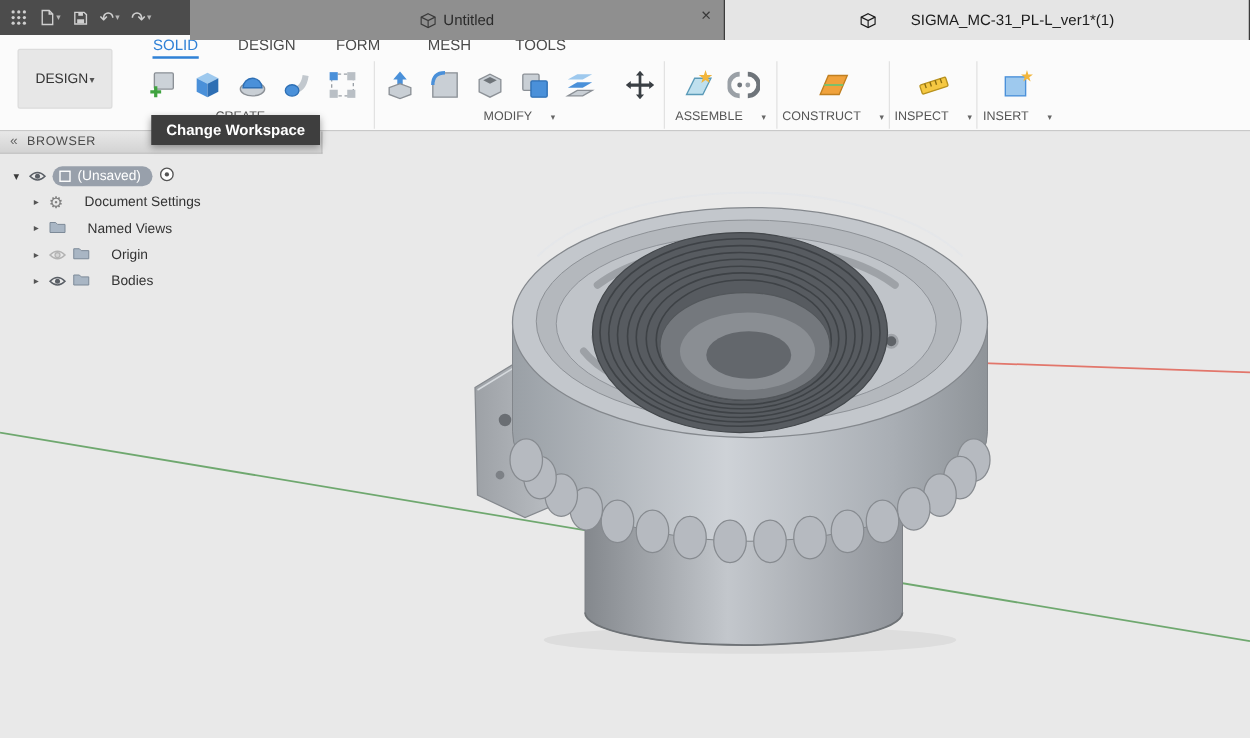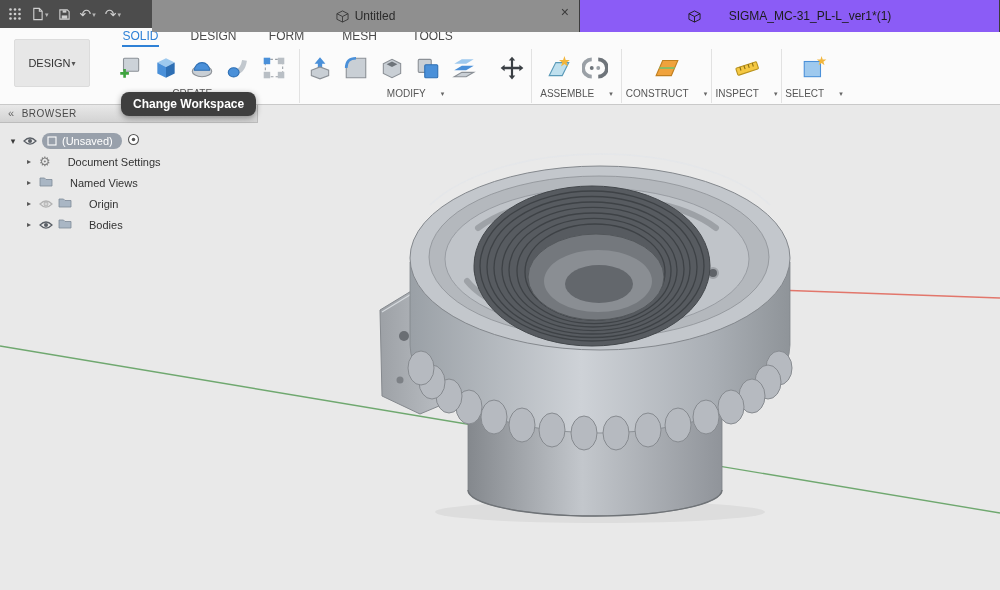--- a/index.html
+++ b/index.html
@@ -14,21 +14,21 @@
   
   .titlebar {
     position:absolute; top:0; left:0; width:1000px; height:28px;
     background:#4c4c4c; display:flex; align-items:stretch; z-index:30;
   }
   .tb-icons { flex:0 0 152px; display:flex; align-items:center; gap:9px; padding:0 8px; }
   .tb-icon { display:flex; align-items:center; color:#cfcfcf; font-size:14px; line-height:1; cursor:default; }
   .tb-caret { color:#b5b5b5; font-size:7px; margin-left:1px; }
   .doc-tab { height:32px; display:flex; align-items:center; justify-content:center; gap:6px; font-size:12px; position:relative; border-right:1px solid #3c3c3c; }
   .doc-tab.inactive { flex:0 0 428px; background:#8f8f8f; color:#2b2b2b; }
-  .doc-tab.active { flex:1 1 auto; background:#8b5cf6; color:#1c1c1c;gap:28px; }
+  .doc-tab.active { flex:1 1 auto; background:#e5e5e5; color:#1c1c1c;gap:28px; }
   .tab-close { position:absolute; right:10px; top:5px; font-size:14px; color:#3a3a3a; line-height:1; cursor:pointer; }
   .cube { display:flex; }
 
   
   .toolbar {
     position:absolute; top:28px; left:0; width:1000px; height:77px;
     background:#fbfbfb; border-bottom:1px solid #c9c9c9; z-index:20;
   }
   .design-btn {
     position:absolute; left:14px; top:11px; width:76px; height:48px;
@@ -52,21 +52,21 @@
   .tool-icon { width:32px; height:32px; display:flex; align-items:center; justify-content:center; border-radius:2px; cursor:pointer; }
   .tool-icon svg { width:26px; height:26px; }
   .icon-move { margin-left:12px; }
   .group-label { margin-top:2px; font-size:10px; color:#555; display:flex; align-items:center; gap:15px; cursor:pointer; }
   .group-label .caret { font-size:7px; color:#666; }
 
   
   .tooltip {
     position:absolute; left:121px; top:92px; z-index:50;
     background:#3e3e3e; color:#fff; font-size:12px; font-weight:bold;
-    padding:5px 12px; border-radius:8px; box-shadow:0 2px 6px rgba(0,0,0,.4);
+    padding:5px 12px; border-radius:0; box-shadow:0 2px 6px rgba(0,0,0,.4);
     white-space:nowrap;
   }
 
   
   .viewport { position:absolute; top:105px; left:0; width:1000px; height:485px; background:#e9e9e9; z-index:1; }
   .viewport svg { display:block; }
 
   
   .browser { position:absolute; left:0; top:105px; width:258px; z-index:10; }
   .browser-header {
@@ -332,21 +332,21 @@
     <div class="tool-group g-insert">
       <div class="group-icons">
         <span class="tool-icon">
           <svg viewBox="0 0 24 24">
               <rect x="3" y="6" width="15" height="14" fill="#9ec9ee" stroke="#4a90d9"></rect>
               <polygon points="19,1 20,4.2 23.4,4.2 20.7,6.2 21.7,9.4 19,7.4 16.3,9.4 17.3,6.2 14.6,4.2 18,4.2" fill="#f2b63c"></polygon>
             </svg>
         </span>
       </div>
       <div class="group-label">
-        <span>SELECT</span>
+        <span>INSERT</span>
           <span class="caret">▾</span>
       </div>
     </div>
 
 
   </div>
 </div>
 
 <div class="viewport">
   <svg width="1000" height="485" viewBox="0 105 1000 485">

